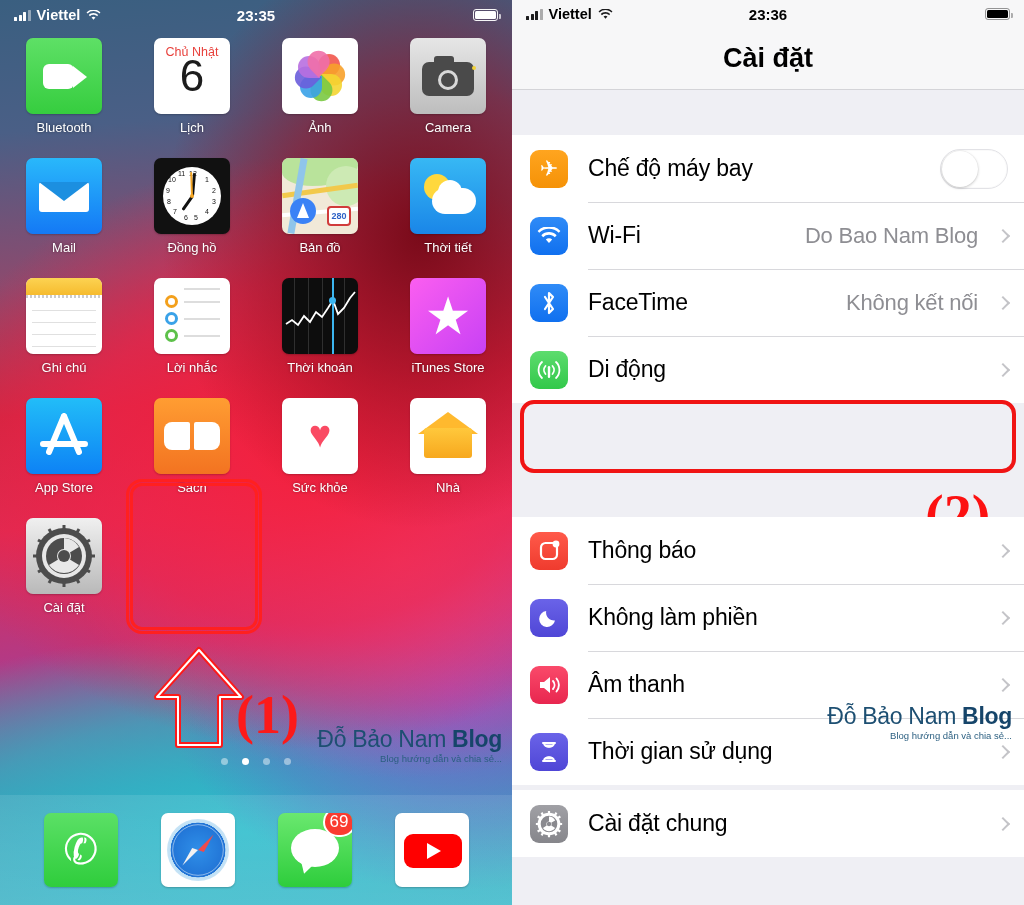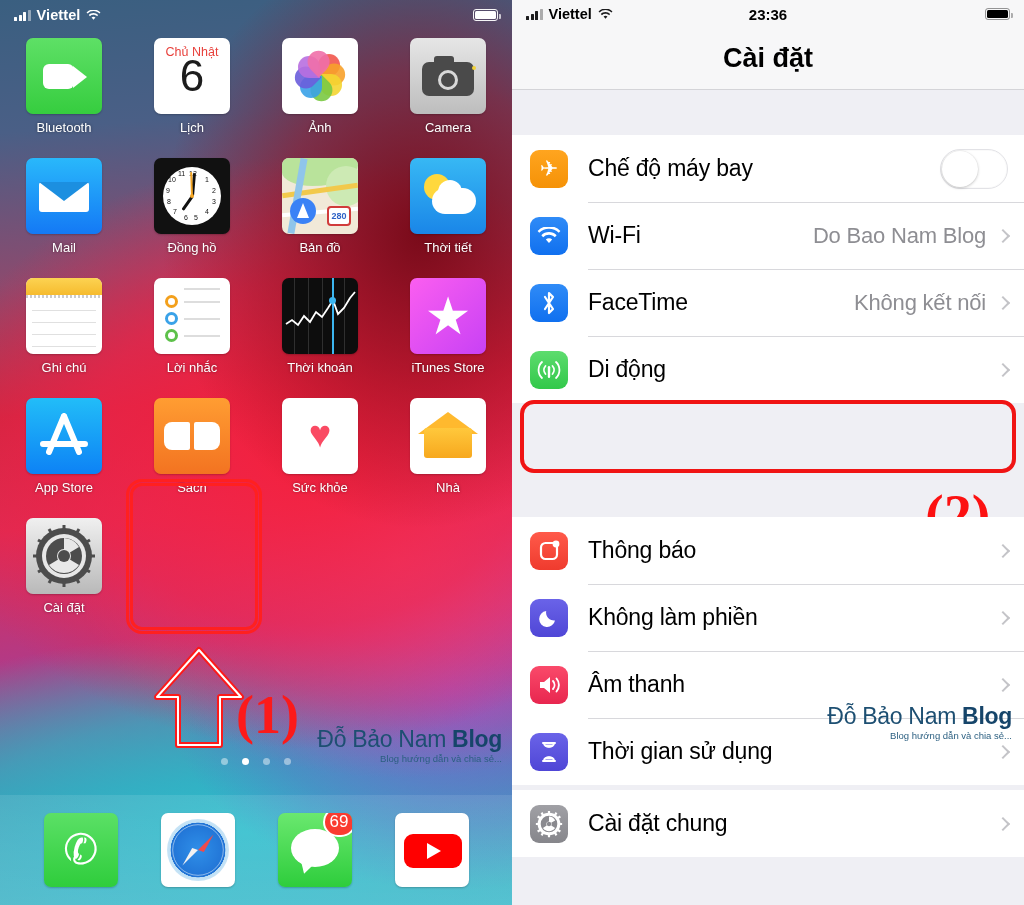--- a/index.html
+++ b/index.html
@@ -219,21 +219,21 @@
   .list-a { top:135px; }
   .row {
     position:relative; display:flex; align-items:center; height:67px; padding-left:18px;
     background:#fff;
   }
   .row + .row::before {
     content:''; position:absolute; left:76px; right:0; top:0; height:1px; background:#d8d8dc;
   }
   .r-icon { width:38px; height:38px; border-radius:9px; position:relative; flex:0 0 auto; overflow:hidden; }
   .r-label { margin-left:20px; font-size:23px; color:#000; letter-spacing:-.2px; }
-  .r-right { margin-left:auto; display:flex; align-items:center; gap:12px; padding-right:16px; }
+  .r-right { margin-left:auto; display:flex; align-items:center; gap:20px; padding-right:16px; }
   .r-value { font-size:22px; color:#8e8e93; letter-spacing:-.2px; }
   .chev { width:10px; height:10px; border-right:2.4px solid #c4c4c8; border-top:2.4px solid #c4c4c8; transform: rotate(45deg); }
   .switch {
     width:68px; height:40px; border-radius:20px; background:#fff;
     border:1.5px solid #e2e2e6; position:relative; box-shadow: inset 0 0 0 1px rgba(0,0,0,.02);
   }
   .switch .knob { position:absolute; left:1px; top:1px; width:36px; height:36px; border-radius:50%;
     background:#fff; box-shadow:0 1px 3px rgba(0,0,0,.22), 0 0 0 .5px rgba(0,0,0,.05); }
 
   
@@ -274,20 +274,21 @@
             <i></i>
             <i></i>
           </span>
         <span class="carrier-l">Viettel</span>
         <svg class="wifi-ico" viewBox="0 0 16 12">
           <path d="M8 10.6 5.9 8.3a3 3 0 0 1 4.2 0z" fill="#fff"></path>
           <path d="M8 5.2c1.5 0 2.9.6 3.9 1.6l1.2-1.3A7.3 7.3 0 0 0 8 3.4c-2 0-3.8.8-5.1 2.1l1.2 1.3A5.5 5.5 0 0 1 8 5.2z" fill="#fff"></path>
           <path d="M8 1.2c2.5 0 4.8 1 6.5 2.6l1.1-1.2A10.8 10.8 0 0 0 8-.6a10.8 10.8 0 0 0-7.6 3.2l1.1 1.2A9.2 9.2 0 0 1 8 1.2z" fill="#fff"></path>
         </svg>
       </div>
+      <div class="sb-time-l">23:35</div>
       <div class="sb-right-l">
         <span class="batt">
             <span class="fill" style="width:21px"></span>
           </span>
       </div>
     </div>
 
     <div class="grid">
 
       <div class="app">

